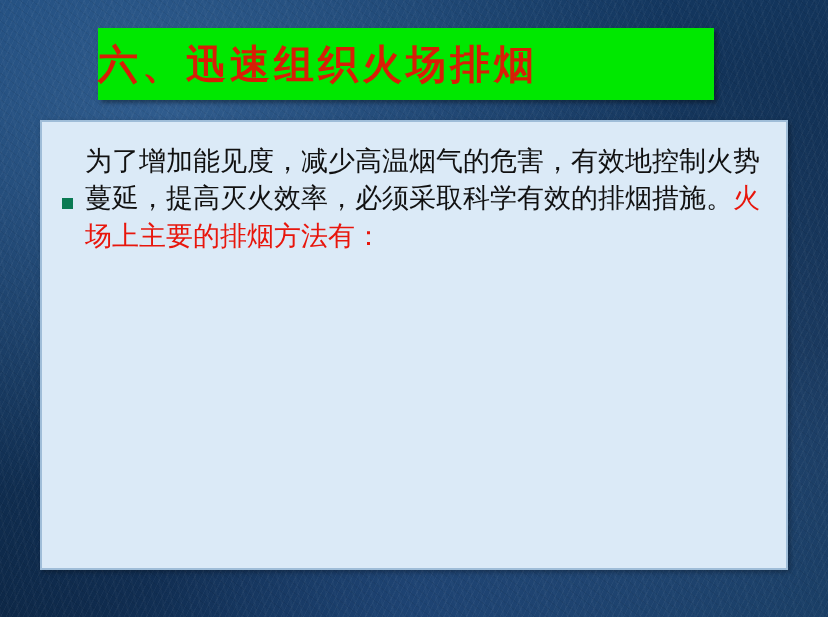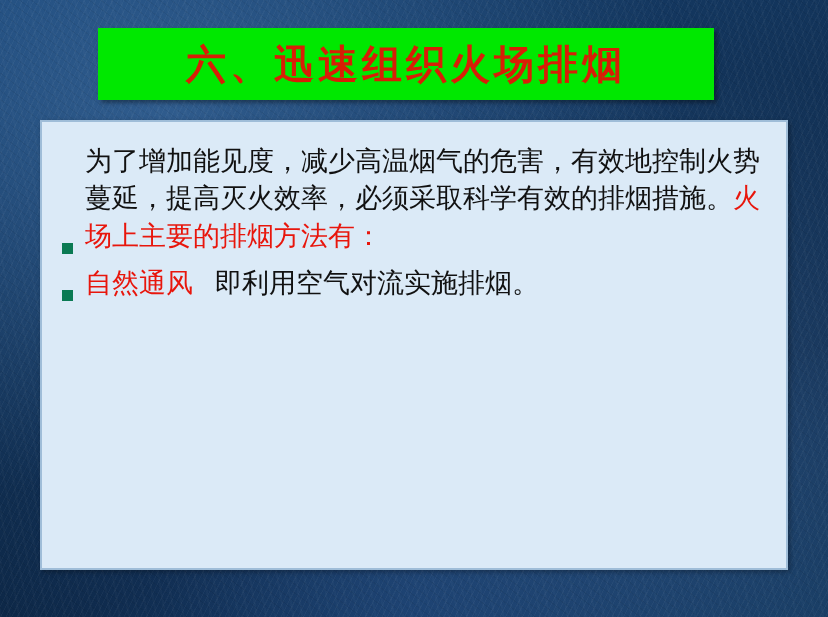--- a/index.html
+++ b/index.html
@@ -37,21 +37,21 @@
 
   .title-banner {
     position: absolute;
     left: 98px;
     top: 28px;
     width: 616px;
     height: 72px;
     background: #00e800;
     display: flex;
     align-items: center;
-    justify-content: center;
+    justify-content: flex-start;
     box-shadow: 3px 3px 4px rgba(0,0,0,0.35);
   }
   .title-text {
     color: #d81e06;
     font-size: 40px;
     font-weight: bold;
     letter-spacing: 4px;
     line-height: 1;
     white-space: nowrap;
     font-family: "DejaVu Sans", "Liberation Sans", sans-serif;
@@ -65,21 +65,21 @@
     height: 450px;
     box-sizing: border-box;
     background: #dbeaf7;
     border: 2px solid #9fbdd8;
     padding: 20px 24px 10px 20px;
     box-shadow: 2px 2px 5px rgba(0,0,0,0.3);
   }
 
   .bullet-row {
     display: flex;
-    align-items: flex-end;
+    align-items: center;
     margin-bottom: 10px;
   }
   .bullet-marker {
     flex: 0 0 auto;
     width: 11px;
     height: 11px;
     margin-top: 12px;
     margin-right: 12px;
     background: #0a7a53;
   }
@@ -111,21 +111,17 @@
   </div>
 
   <div class="body-box">
 
     <div class="bullet-row">
       <span class="bullet-marker"></span>
       <div class="bullet-text"><span class="blk">为了增加能见度，减少高温烟气的危害，有效地控制火势蔓延，提高灭火效率，必须采取科学有效的排烟措施。</span><span class="red">火场上主要的排烟方法有：</span></div>
     </div>
 
 
-    <div class="bullet-row">
-      <span class="bullet-marker"></span>
-      <div class="bullet-text"><span class="red">自然通风</span><span class="sp"></span><span class="blk">即利用空气对流实施排烟。</span></div>
-    </div>
 
 
 
   </div>
 </div>
 
 </body></html>

